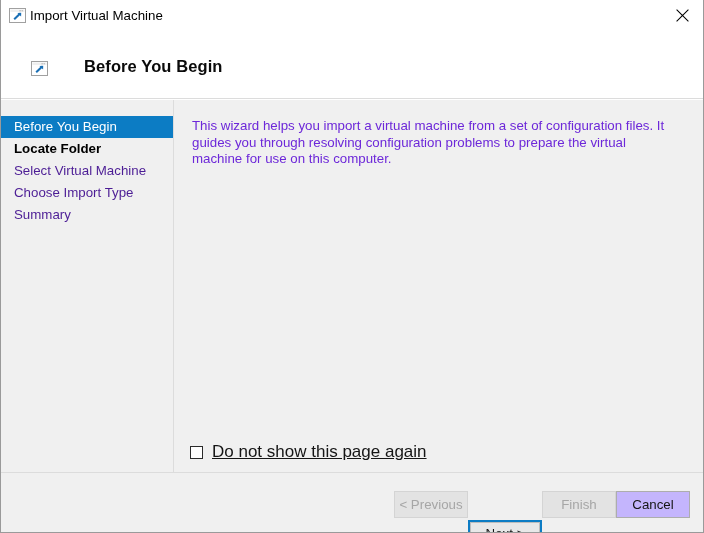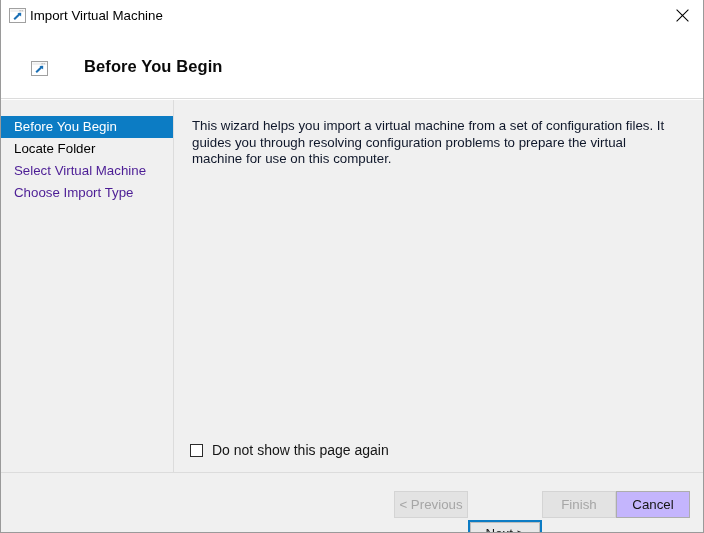--- a/index.html
+++ b/index.html
@@ -120,37 +120,38 @@
     box-sizing: border-box;
     cursor: default;
   }
   .nav-item.current {
     background: #0c7cc4;
     color: #ffffff;
     margin-right: 0;
   }
   .nav-item.active {
     color: #000000;
+    font-weight: bold;
   }
   #nav-list { padding-top: 16px; }
 
   #content {
     position: absolute;
     left: 174px;
     top: 0;
     width: 528px;
     height: 372px;
   }
   #intro-text {
     position: absolute;
     left: 17px;
     top: 18px;
     width: 486px;
     font-size: 13.3px;
-    color: #0f172a;
+    color: #6d28d9;
     line-height: 16.5px;
   }
 
   #checkbox-row {
     position: absolute;
     left: 15px;
     top: 342px;
     display: flex;
     align-items: center;
     cursor: default;
@@ -158,23 +159,24 @@
   #checkbox-box {
     width: 13px;
     height: 13px;
     border: 1px solid #2b2b2b;
     background: #ffffff;
     box-sizing: border-box;
     flex: 0 0 auto;
   }
   #checkbox-label {
     margin-left: 9px;
-    font-size: 14px;
+    font-size: 17px;
     color: #151515;
     white-space: nowrap;
+    text-decoration: underline;
   }
 
   
   #footer {
     position: absolute;
     left: 0; top: 472px;
     width: 702px;
     height: 60px;
     background: #f0f0f0;
     border-top: 1px solid #dcdcdc;
@@ -255,20 +257,21 @@
   </div>
 
   <div id="body">
 
     <div id="sidebar">
       <div id="nav-list">
         <div class="nav-item current">Before You Begin</div>
         <div class="nav-item active">Locate Folder</div>
         <div class="nav-item">Select Virtual Machine</div>
         <div class="nav-item">Choose Import Type</div>
+        <div class="nav-item">Summary</div>
       </div>
     </div>
 
     <div id="content">
       <div id="intro-text">This wizard helps you import a virtual machine from a set of configuration files. It guides you through resolving configuration problems to prepare the virtual machine for use on this computer.</div>
 
       <div id="checkbox-row">
         <span id="checkbox-box"></span>
         <span id="checkbox-label">Do not show this page again</span>
       </div>

